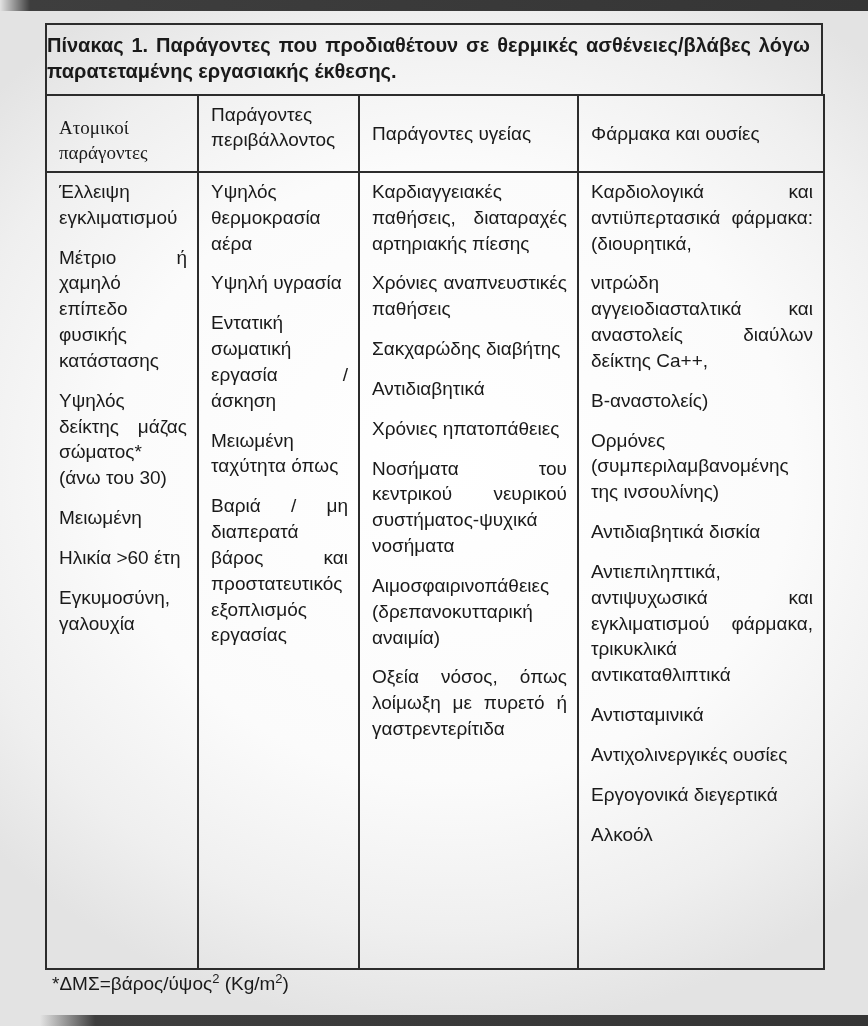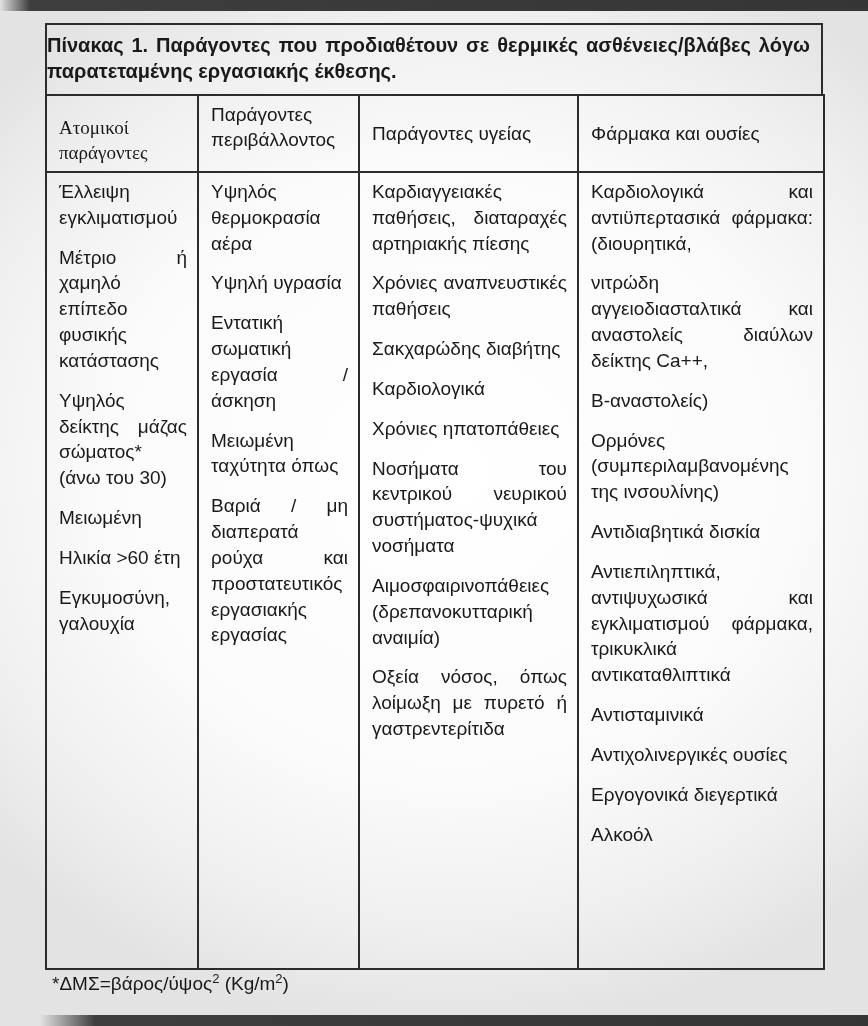--- a/index.html
+++ b/index.html
@@ -125,27 +125,27 @@
         <p>Υψηλός δείκτης μάζας σώματος* (άνω του 30)</p>
         <p>Μειωμένη</p>
         <p>Ηλικία &gt;60 έτη</p>
         <p>Εγκυμοσύνη, γαλουχία</p>
       </td>
       <td class="body-cell">
         <p>Υψηλός θερμοκρασία αέρα</p>
         <p>Υψηλή υγρασία</p>
         <p>Εντατική σωματική εργασία / άσκηση</p>
         <p>Μειωμένη ταχύτητα όπως</p>
-        <p>Βαριά / μη διαπερατά ρούχα και προστατευτικός εργασιακής εργασίας</p>
+        <p>Βαριά / μη διαπερατά βάρος και προστατευτικός εξοπλισμός εργασίας</p>
       </td>
       <td class="body-cell">
         <p>Καρδιαγγειακές παθήσεις, διαταραχές αρτηριακής πίεσης</p>
         <p>Χρόνιες αναπνευστικές παθήσεις</p>
         <p>Σακχαρώδης διαβήτης</p>
-        <p>Καρδιολογικά</p>
+        <p>Αντιδιαβητικά</p>
         <p>Χρόνιες ηπατοπάθειες</p>
         <p>Νοσήματα του κεντρικού νευρικού συστήματος-ψυχικά νοσήματα</p>
         <p>Αιμοσφαιρινοπάθειες (δρεπανοκυτταρική αναιμία)</p>
         <p>Οξεία νόσος, όπως λοίμωξη με πυρετό ή γαστρεντερίτιδα</p>
       </td>
       <td class="body-cell">
         <p>Καρδιολογικά και αντιϋπερτασικά φάρμακα: (διουρητικά,</p>
         <p>νιτρώδη αγγειοδιασταλτικά και αναστολείς διαύλων δείκτης Ca++,</p>
         <p>Β-αναστολείς)</p>
         <p>Ορμόνες (συμπεριλαμβανομένης της ινσουλίνης)</p>

